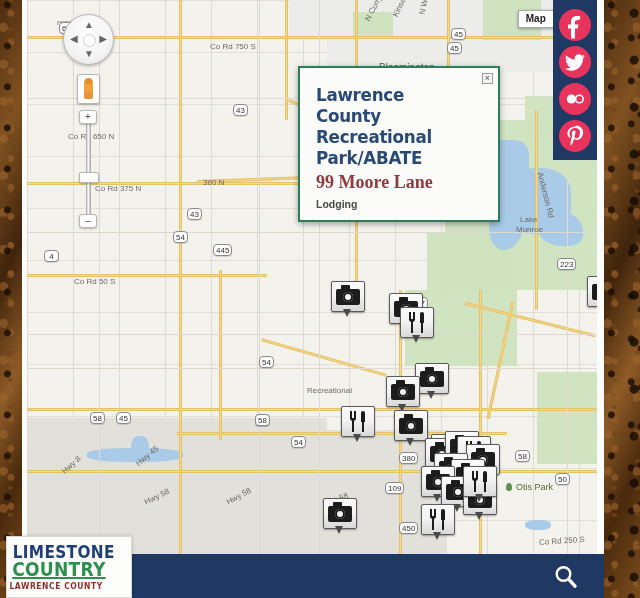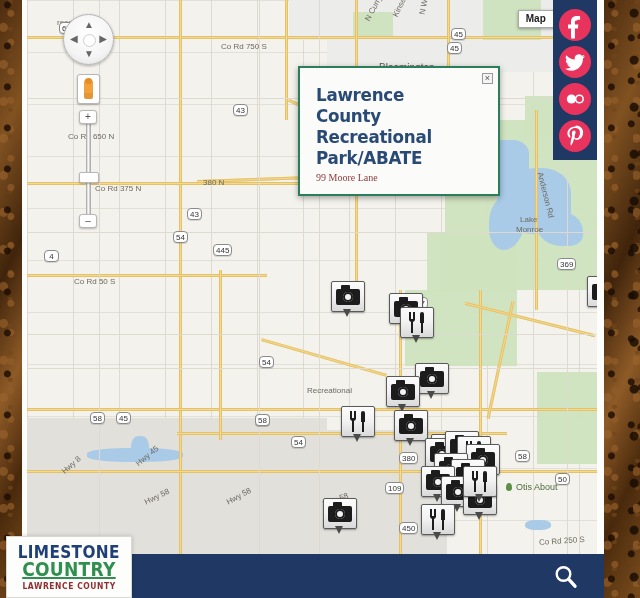--- a/index.html
+++ b/index.html
@@ -148,21 +148,21 @@
     position:absolute;left:271px;top:66px;width:202px;
     background:#fbfbf9;border:2px solid #2b7d5c;box-sizing:border-box;
     box-shadow:0 2px 6px rgba(0,0,0,.35);
   }
   #iw-body{padding:16px 14px 6px 16px;}
   #iw-title{
     font-family:"DejaVu Sans",sans-serif;font-weight:bold;font-size:18px;line-height:21px;
     color:#2a4a76;letter-spacing:-.3px;transform:scaleX(.93);transform-origin:left center;margin:0 0 4px;
   }
   #iw-address{
-    font-family:"Liberation Serif",serif;font-size:10px;color:#8f3b3f;margin:0 0 5px;
+    font-family:"Liberation Serif",serif;font-size:18px;color:#8f3b3f;margin:0 0 5px;font-weight:bold;
   }
   #iw-desc{
     font-size:10.5px;line-height:16px;color:#6b6b6b;margin:0 0 6px;
   }
   #iw-category{font-size:10.5px;font-weight:bold;color:#4a4a4a;margin:0 0 4px;}
   #iw-footer{
     position:relative;background:#2b7d5c;height:24px;color:#fff;
     font-size:11px;line-height:24px;text-align:right;padding-right:10px;box-sizing:border-box;
   }
   #iw-footer-notch{
@@ -198,21 +198,21 @@
   .nav-link{
     color:#fff;font-size:17px;font-weight:bold;font-family:"DejaVu Sans",sans-serif;
     letter-spacing:-.2px;cursor:pointer;
   }
   #search-btn{position:absolute;right:24px;top:9px;width:28px;height:28px;cursor:pointer;}
 
   
   #logo{
     position:absolute;left:6px;bottom:0;width:126px;height:62px;
     background:#fdfdfb;border:1px solid #d8d8d2;box-sizing:border-box;
-    display:flex;flex-direction:column;align-items:center;justify-content:center;
+    display:flex;flex-direction:column;align-items:flex-start;justify-content:center;
     box-shadow:0 0 4px rgba(0,0,0,.18);
   }
   #logo-l1{font-family:"DejaVu Sans",sans-serif;font-weight:bold;font-size:17px;color:#1f3f78;letter-spacing:.4px;transform:scaleX(.9);line-height:18px;}
   #logo-l2{font-family:"DejaVu Sans",sans-serif;font-weight:bold;font-size:19px;color:#2f8f4e;letter-spacing:.3px;transform:scaleX(.9);line-height:19px;margin-top:-1px;text-decoration:underline;text-decoration-thickness:2px;text-underline-offset:1px;}
   #logo-l3{font-family:"DejaVu Sans",sans-serif;font-weight:bold;font-size:8px;color:#8f2f2f;letter-spacing:.6px;margin-top:3px;transform:scaleX(.95);}
 </style>
 </head>
 <body>
 
 <div id="page">
@@ -274,21 +274,21 @@
       <div class="minor" style="left:0;top:98px;width:570px;height:1px;"></div>
       <div class="minor" style="left:0;top:232px;width:570px;height:1px;"></div>
       <div class="minor" style="left:0;top:334px;width:570px;height:1px;"></div>
       <div class="minor" style="left:0;top:368px;width:570px;height:1px;"></div>
       <div class="minor" style="left:72px;top:0;width:1px;height:560px;"></div>
       <div class="minor" style="left:232px;top:0;width:1px;height:560px;"></div>
       <div class="minor" style="left:292px;top:0;width:1px;height:560px;"></div>
       <div class="minor" style="left:540px;top:0;width:1px;height:560px;"></div>
 
       <div id="map-dynamic">
-          <div class="maplabel" style="left: 194px; top: 42px; text-align: right;">Co Rd 750 S</div>
+          <div class="maplabel" style="left: 183px; top: 42px; text-align: right;">Co Rd 750 S</div>
           <div class="maplabel rot" style="left: 340px; top: 16px; transform: rotate(-62deg);">N Curry Pike</div>
           <div class="maplabel rot" style="left: 368px; top: 12px; transform: rotate(-64deg);">Kinser Pike</div>
           <div class="maplabel rot" style="left: 395px; top: 10px; transform: rotate(-78deg);">N Walnut St</div>
           <div class="maplabel" style="left: 41px; top: 132px;">Co Rd 650 N</div>
           <div class="maplabel" style="left: 68px; top: 184px;">Co Rd 375 N</div>
           <div class="maplabel" style="left: 176px; top: 178px;">380 N</div>
           <div class="maplabel" style="left: 47px; top: 277px;">Co Rd 50 S</div>
           <div class="maplabel rot" style="left: 513px; top: 168px; transform: rotate(76deg);">Anderson Rd</div>
           <div class="maplabel rot" style="left: 110px; top: 460px; transform: rotate(-40deg);">Hwy 45</div>
           <div class="maplabel rot" style="left: 36px; top: 468px; transform: rotate(-42deg);">Hwy 8</div>
@@ -303,36 +303,36 @@
           <div class="maplabel" style="left: 489px; top: 225px;">Monroe</div>
           <div class="shield" style="left: 32px; top: 22px;">67</div>
           <div class="shield" style="left: 424px; top: 28px;">45</div>
           <div class="shield" style="left: 420px; top: 42px;">45</div>
           <div class="shield" style="left: 206px; top: 104px;">43</div>
           <div class="shield" style="left: 160px; top: 208px;">43</div>
           <div class="shield" style="left: 146px; top: 231px;">54</div>
           <div class="shield" style="left: 186px; top: 244px;">445</div>
           <div class="shield" style="left: 17px; top: 250px;">4</div>
           <div class="shield" style="left: 386px; top: 297px;">37</div>
-          <div class="shield" style="left: 530px; top: 258px;">369</div>
+          <div class="shield" style="left: 530px; top: 258px;">223</div>
           <div class="shield" style="left: 232px; top: 356px;">54</div>
           <div class="shield" style="left: 228px; top: 414px;">58</div>
           <div class="shield" style="left: 264px; top: 436px;">54</div>
           <div class="shield" style="left: 372px; top: 452px;">380</div>
           <div class="shield" style="left: 358px; top: 482px;">109</div>
           <div class="shield" style="left: 63px; top: 412px;">58</div>
           <div class="shield" style="left: 89px; top: 412px;">45</div>
           <div class="shield" style="left: 488px; top: 450px;">58</div>
           <div class="shield" style="left: 528px; top: 473px;">50</div>
           <div class="shield" style="left: 372px; top: 522px;">450</div>
           <div class="shield" style="left: 228px; top: 414px;">58</div>
         </div>
 
       <div class="parkdot" id="park-dot" style="left: 479px; top: 483px;"></div>
-      <div class="parklabel" id="park-label" style="left: 489px; top: 482px;">Otis About</div>
+      <div class="parklabel" id="park-label" style="left: 489px; top: 482px;">Otis Park</div>
 
       <div id="marker-layer">
           <div class="marker" style="left: 320px; top: 315px;">
             <div class="box">
               <div class="cam"></div>
             </div>
             <div class="tail"></div>
           </div>
           <div class="marker" style="left: 378px; top: 327px;">
             <div class="box">
@@ -497,20 +497,21 @@
             </div>
             <div class="tail"></div>
           </div>
         </div>
 
       <div id="infowindow">
         <div id="iw-close">×</div>
         <div id="iw-body">
           <div id="iw-title">Lawrence County Recreational Park/ABATE</div>
           <div id="iw-address">99 Moore Lane</div>
+          <div id="iw-category">Lodging</div>
         </div>
       </div>
 
       <div id="pan-control">
         <span class="pc-up">▲</span>
         <span class="pc-down">▼</span>
         <span class="pc-left">◀</span>
         <span class="pc-right">▶</span>
         <div id="pan-center"></div>
       </div>

